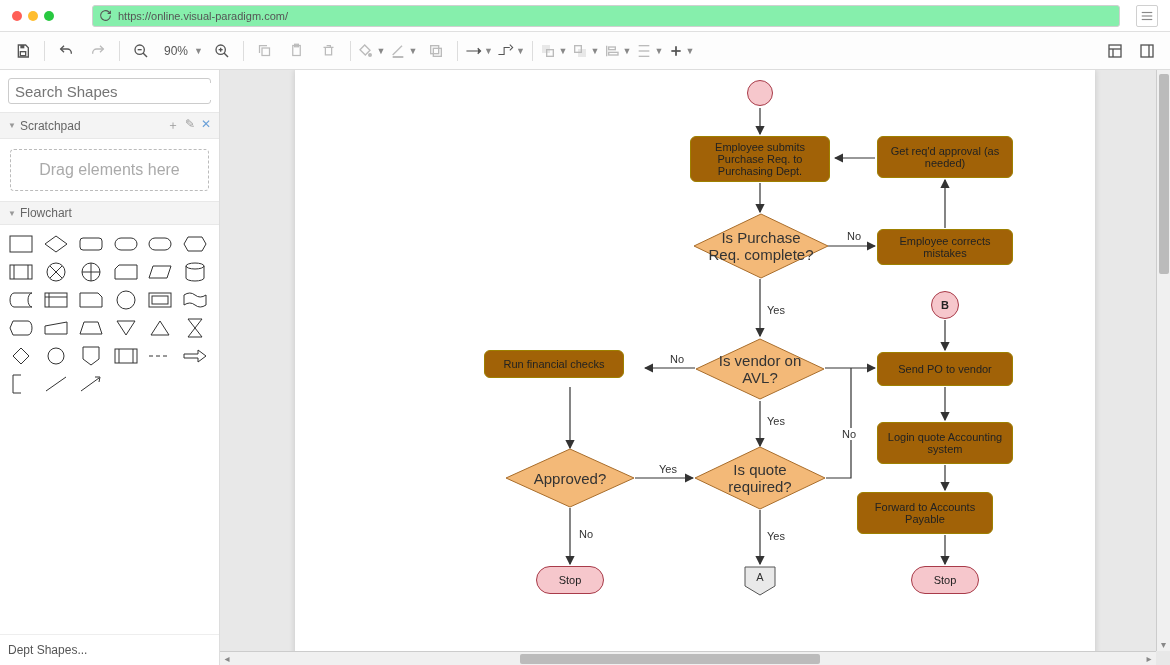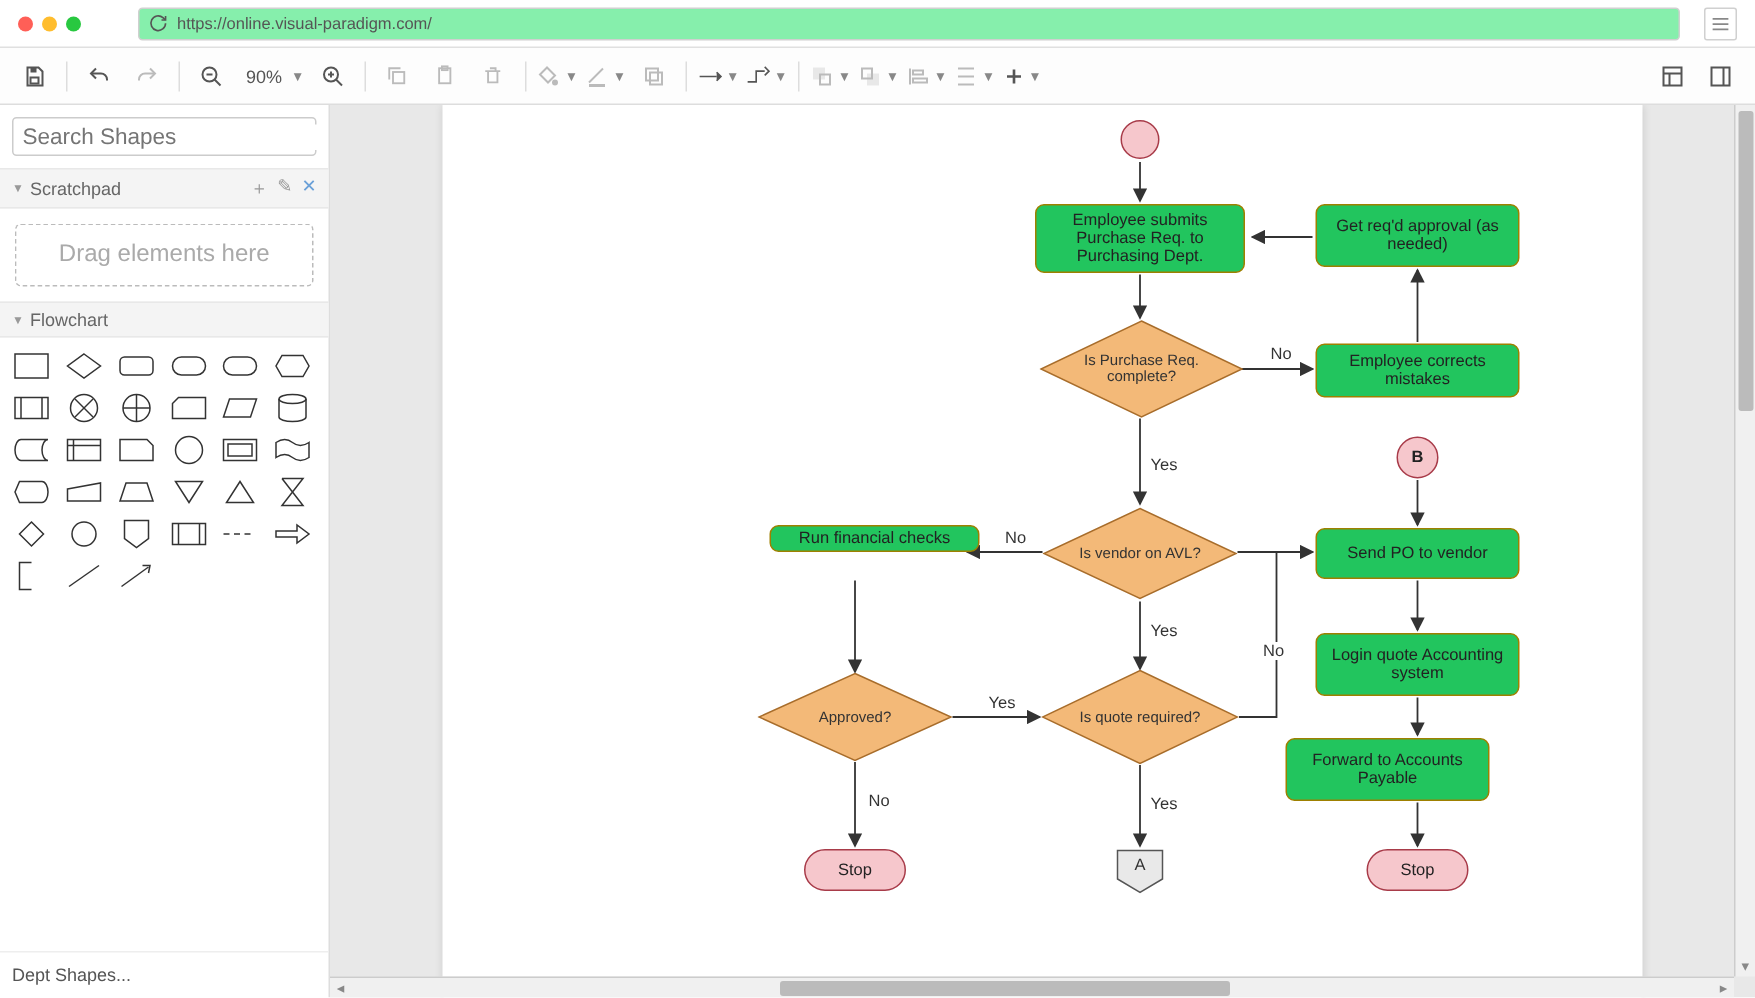--- a/index.html
+++ b/index.html
@@ -52,27 +52,27 @@
   .hscroll-thumb { position:absolute; left: 300px; width: 300px; height:10px; top:2px; background:#bbb; border-radius:2px;}
   .hscroll .scroll-arrow { width:14px; height:14px; display:flex; align-items:center; justify-content:center; color:#888; font-size:10px; }
   .hscroll .scroll-arrow.right { margin-left:auto; }
   .vscroll { position: absolute; top: 0; right: 0; bottom: 14px; width: 14px; background: #f0f0f0; border-left: 1px solid #ccc; display:flex; flex-direction:column; align-items:center; }
   .vscroll-thumb { position:absolute; top: 4px; height: 200px; left:2px; width:10px; background:#bbb; border-radius:2px;}
   .vscroll .scroll-arrow { width:14px; height:14px; display:flex; align-items:center; justify-content:center; color:#888; font-size:10px;}
   .vscroll .scroll-arrow.bottom { margin-top:auto;}
   
   
   .fc { position:absolute; display:flex; align-items:center; justify-content:center; text-align:center; font-size:11px; color:#222; }
-  .fc-rect { border:1px solid #9e8000; background:#22c55e; border-radius:6px; }
+  .fc-rect { border:1px solid #9e8000; background:#a16207; border-radius:6px; }
   .fc-term { border:1px solid #a83b49; background:#f6c7cc; border-radius:14px; }
   .fc-start { border:1px solid #a83b49; background:#f6c7cc; border-radius:50%; }
   .fc-conn { border:1px solid #a83b49; background:#f6c7cc; border-radius:50%; font-weight:bold;}
   .fc-diamond { position:absolute; }
   .fc-diamond svg { position:absolute; inset:0;}
-  .fc-diamond .dlabel { position:absolute; inset:0; display:flex; align-items:center; justify-content:center; text-align:center; font-size:10px; padding: 0 14px;}
+  .fc-diamond .dlabel { position:absolute; inset:0; display:flex; align-items:center; justify-content:center; text-align:center; font-size:15px; padding: 0 14px;}
   .fc-page { position:absolute; }
   .fc-page svg { position:absolute; inset:0;}
   .fc-page .plabel { position:absolute; inset:0; display:flex; align-items:flex-start; padding-top:5px; justify-content:center; text-align:center; font-size:11px; }
   .edge-label { position:absolute; font-size:11px; color:#333; background:#fff; padding:0 2px;}
   
 </style>
 </head>
 <body>
 
 <div class="titlebar">
@@ -527,21 +527,21 @@
 
       <div class="fc fc-rect" style="left:582px;top:159px;width:136px;height:36px;">Employee corrects mistakes</div>
 
       <div class="fc-diamond" style="left:400px;top:268px;width:130px;height:62px;">
         <svg width="130" height="62">
             <path d="M65 1 L129 31 L65 61 L1 31 Z" fill="#f3b978" stroke="#a86d2b"></path>
           </svg>
         <div class="dlabel">Is vendor on AVL?</div>
       </div>
 
-      <div class="fc fc-rect" style="left:218px;top:280px;width:140px;height:18px;">Run financial checks</div>
+      <div class="fc fc-rect" style="left:189px;top:280px;width:140px;height:28px;">Run financial checks</div>
 
       <div class="fc fc-rect" style="left:582px;top:282px;width:136px;height:34px;">Send PO to vendor</div>
 
       <div class="fc fc-conn" style="left:636px;top:221px;width:28px;height:28px;">B</div>
 
       <div class="fc-diamond" style="left:210px;top:378px;width:130px;height:60px;">
         <svg width="130" height="60">
             <path d="M65 1 L129 30 L65 59 L1 30 Z" fill="#f3b978" stroke="#a86d2b"></path>
           </svg>
         <div class="dlabel">Approved?</div>

